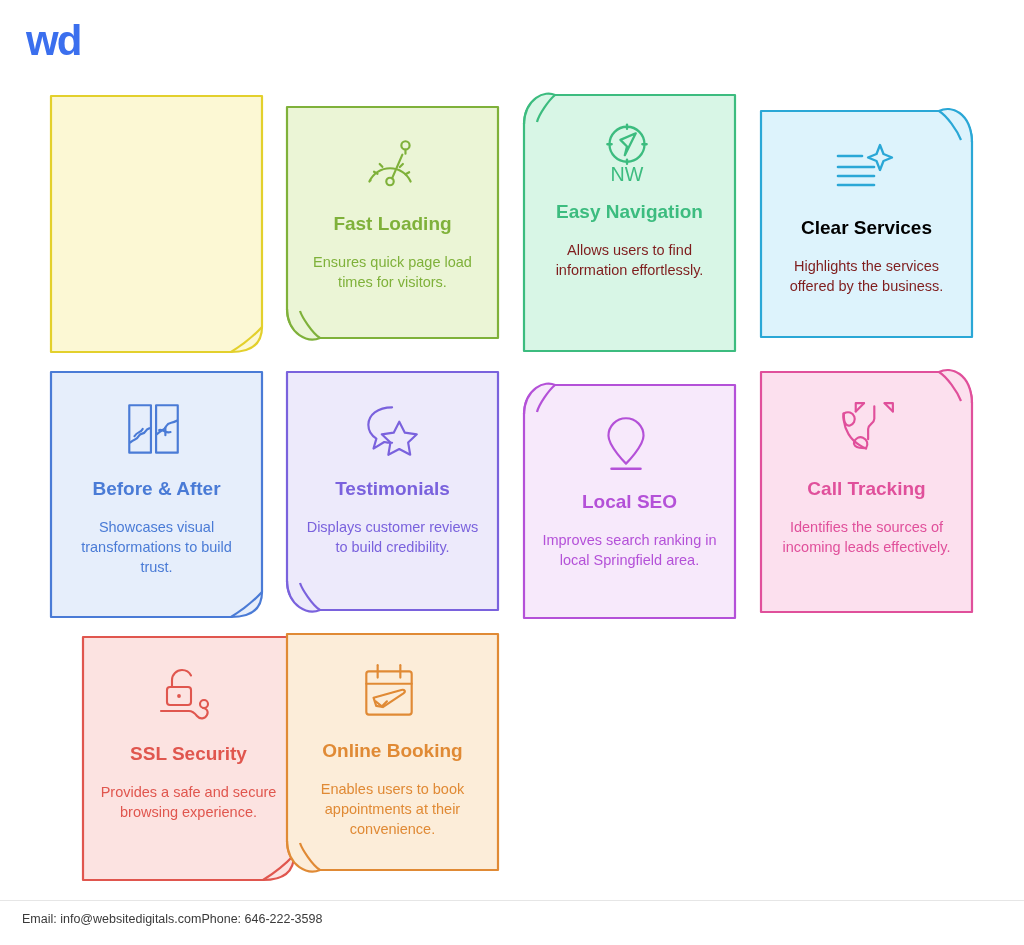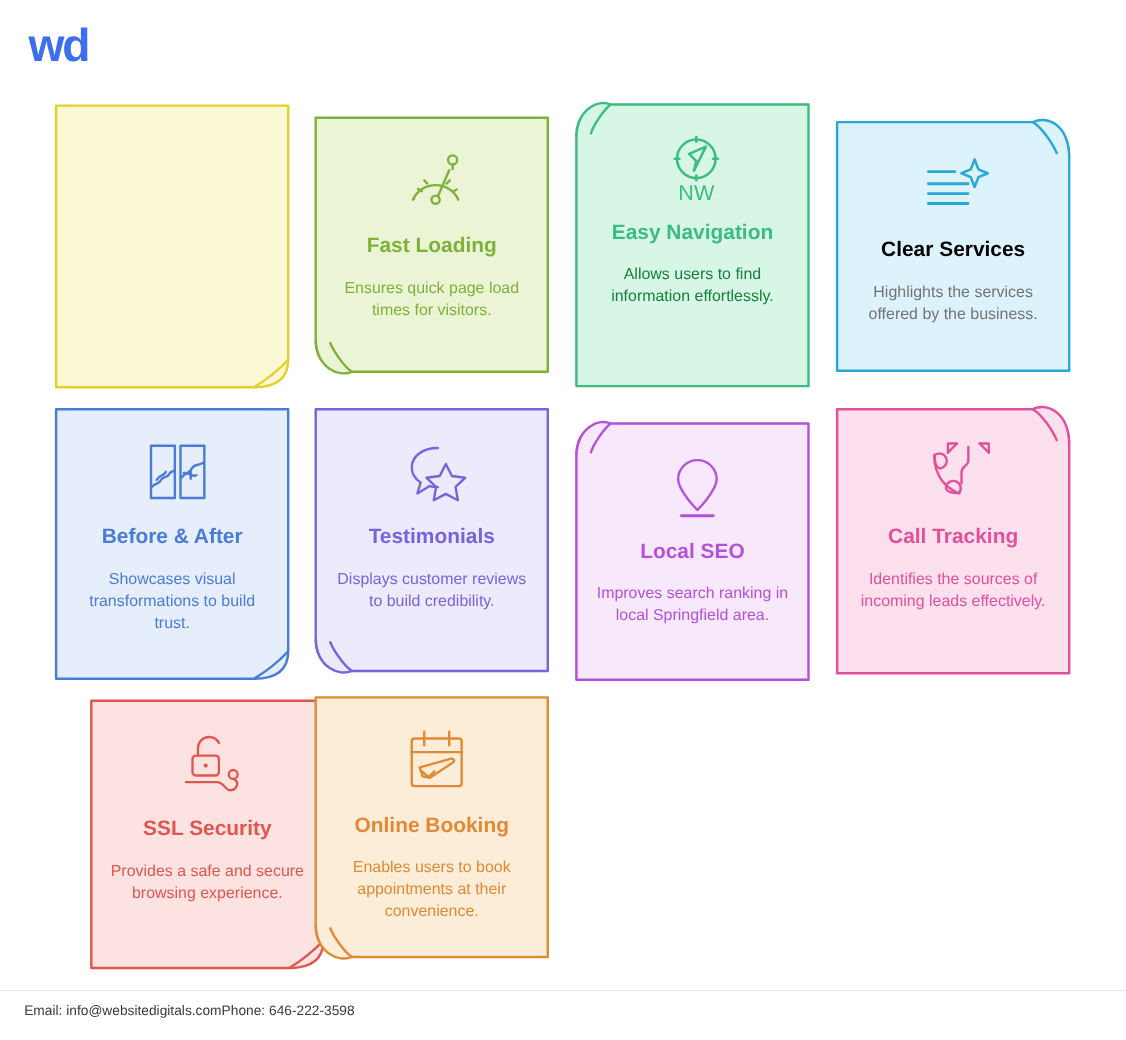--- a/index.html
+++ b/index.html
@@ -38,21 +38,21 @@
   .card-bg svg { display:block; width: 100%; height: 100%; overflow: visible; }
 
   .card-inner {
     position: relative; z-index: 2;
     width: 100%;
     display: flex; flex-direction: column; align-items: center;
   }
 
   .icon-wrap {
     width: 76px; height: 74px;
-    display: flex; align-items: center; justify-content: flex-end;
+    display: flex; align-items: center; justify-content: flex-start;
     margin-bottom: 6px;
   }
   .icon-wrap svg { display: block; overflow: visible; }
 
   .card-title {
     font-size: 19px;
     font-weight: 700;
     text-align: center;
     line-height: 1.28;
     margin-top: 4px;
@@ -134,21 +134,21 @@
               <circle cx="32" cy="24" r="16"></circle>
               <path d="M32 6 v4"></path>
               <path d="M32 38 v4"></path>
               <path d="M14 24 h4"></path>
               <path d="M46 24 h4"></path>
               <path d="M40 14 L26 20 L32 26 L30 34 Z"></path>
               <text x="32" y="58" font-family="Liberation Sans, sans-serif" font-size="18" fill="#3cbc7f" stroke="none" text-anchor="middle">NW</text>
             </svg>
           </div>
           <div class="card-title" style="color:#3cbc7f">Easy Navigation</div>
-          <div class="card-desc" style="color:#15803d">Allows users to find information effortlessly.</div>
+          <div class="card-desc" style="color:#7f1d1d">Allows users to find information effortlessly.</div>
         </div>
       </div>
       <div class="card" style="left: 760px; top: 22px; width: 213px; height: 228px;">
         <div class="card-bg">
           <svg viewBox="0 0 213 228" preserveAspectRatio="none" style="width:213px;height:228px">
             <path d="M1,1 H179 Q212,2 212,32 V227 H1 Z" fill="#ddf3fc" stroke="#2aa7d6" stroke-width="2.2" stroke-linejoin="round"></path>
             <path d="M179,1 C191,-5 211,2 212,32" fill="#ddf3fc" stroke="#2aa7d6" stroke-width="2.2"></path>
             <path d="M179,1 C187,6 197,20 201,30" fill="none" stroke="#2aa7d6" stroke-width="2.2"></path>
           </svg>
         </div>
@@ -156,21 +156,21 @@
           <div class="icon-wrap">
             <svg width="70" height="64" viewBox="0 0 64 64" fill="none" stroke="#2aa7d6" stroke-width="2.1" stroke-linecap="round" stroke-linejoin="round">
               <path d="M48 8 L51.5 17 L60 20.5 L51.5 24 L48 33 L44.5 24 L36 20.5 L44.5 17 Z" stroke-width="2.3"></path>
               <path d="M6 19 H30" stroke-width="2.6"></path>
               <path d="M6 30 H42" stroke-width="2.6"></path>
               <path d="M6 39 H42" stroke-width="2.6"></path>
               <path d="M6 48 H42" stroke-width="2.6"></path>
             </svg>
           </div>
           <div class="card-title" style="color:#000000">Clear Services</div>
-          <div class="card-desc" style="color:#737373">Highlights the services offered by the business.</div>
+          <div class="card-desc" style="color:#7f1d1d">Highlights the services offered by the business.</div>
         </div>
       </div>
       <div class="card" style="left: 50px; top: 283px; width: 213px; height: 247px;">
         <div class="card-bg">
           <svg viewBox="0 0 213 247" preserveAspectRatio="none" style="width:213px;height:247px">
             <path d="M1,1 H212 V221 Q212,246 181,246 H1 Z" fill="#e6eefb" stroke="#4a7bd6" stroke-width="2.2" stroke-linejoin="round"></path>
             <path d="M181,246 Q199,235 212,221" fill="none" stroke="#4a7bd6" stroke-width="2.2"></path>
           </svg>
         </div>
         <div class="card-inner">

